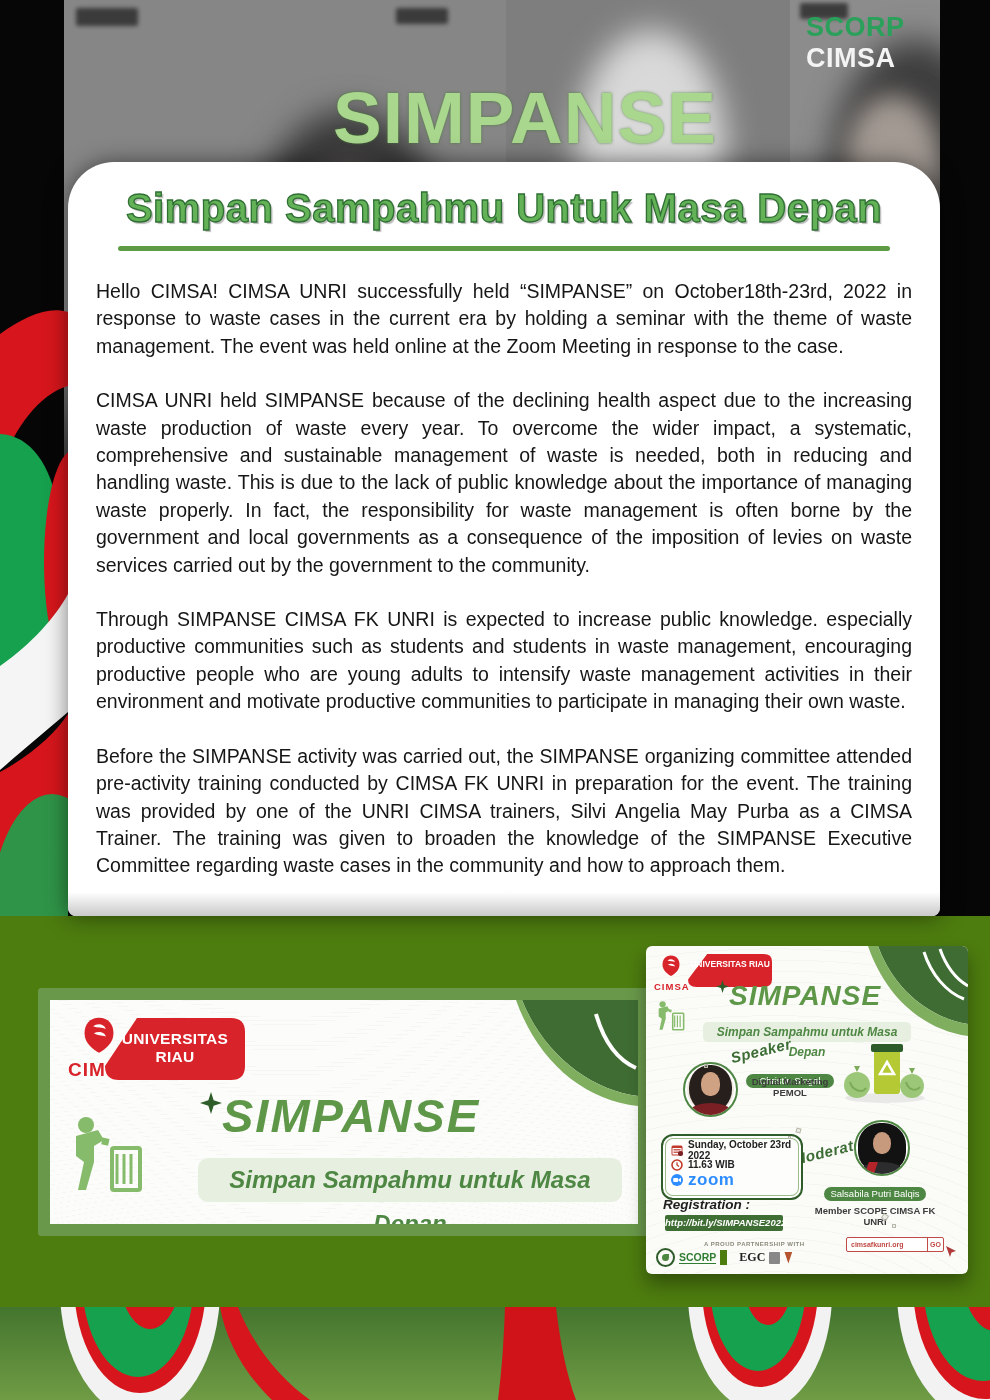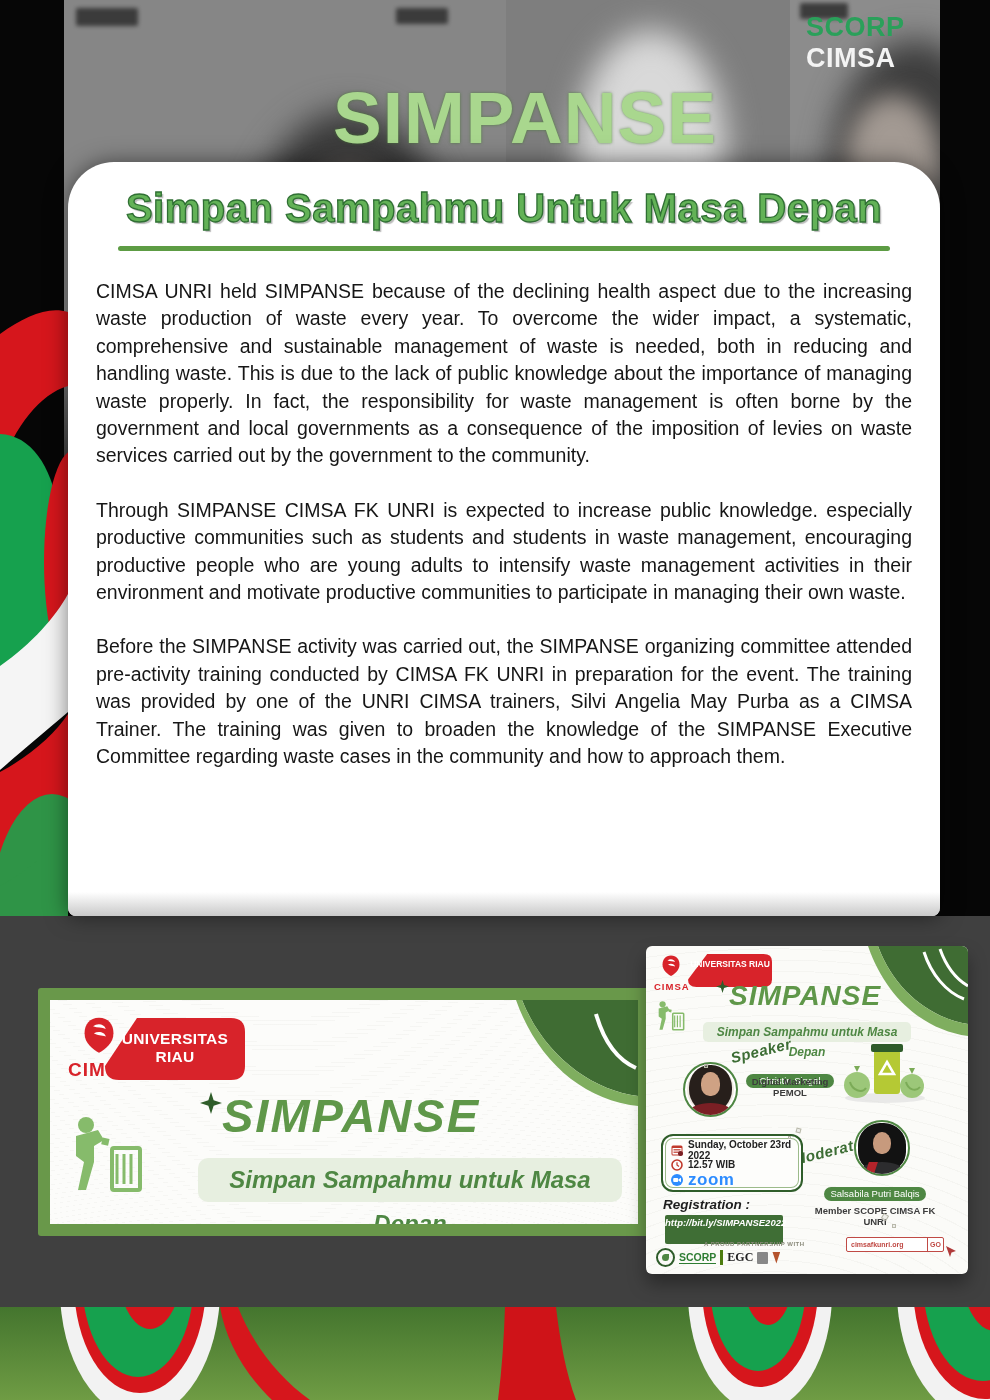--- a/index.html
+++ b/index.html
@@ -1,19 +1,19 @@
 <!DOCTYPE html>
 <html><head>
 <meta charset="utf-8">
 <style>
   * { margin:0; padding:0; box-sizing:border-box; }
   html,body { background:#222; }
   .page {
     position:relative; width:990px; height:1400px; margin:0 auto;
-    background:#404040; overflow:hidden;
+    background:#4d7c0f; overflow:hidden;
     font-family:"Liberation Sans", sans-serif;
   }
 
   
   .hero { position:absolute; left:0; top:0; width:990px; height:916px; background:#060606; overflow:hidden; }
   .tile { position:absolute; top:0; height:488px; overflow:hidden; }
   .tileA { left:64px; width:442px; background:#868686; }
   .tileB { left:506px; width:284px; background:#7e7e7e; }
   .tileC { left:790px; width:150px; background:#8c8c8c; }
   .blob { position:absolute; filter:blur(16px); border-radius:50%; }
@@ -123,38 +123,38 @@
   .nameBar { position:absolute; background:#4e8743; color:#fff; text-align:center;
     font-size:9.5px; border-radius:7px; }
   .spName { left:100px; top:128px; width:88px; height:14px; line-height:14px; }
   .modName { left:178px; top:241px; width:102px; height:14px; line-height:14px; }
   .roleTxt { position:absolute; font-size:9.5px; color:#3c3c3c; text-align:center; font-weight:bold; }
   .spRole { left:88px; top:130px; width:112px; }
   .modRole { left:160px; top:259px; width:138px;text-align:center; }
 
   .binIll { position:absolute; left:196px; top:92px; }
 
-  .dateBox { position:absolute; left:15px; top:188px; width:142px; height:58px;
+  .dateBox { position:absolute; left:15px; top:188px; width:142px; height:66px;
     border:2px solid #2f5d2a; border-radius:12px; box-shadow:inset 0 0 0 2px #fff, inset 0 0 0 3px #9cbb8a;
     padding:6px 0 0 8px; background:#fdfdfb; }
   .dateRow { display:flex; align-items:center; gap:5px; height:15px; }
   .dateRow .txt { font-size:10px; color:#222; font-weight:bold; }
   .miniIcon { width:12px; height:12px; flex:0 0 auto; }
   .zoomWord { font-size:17px; font-weight:bold; color:#2d8cff; letter-spacing:.5px; }
 
   .regLabel { position:absolute; left:17px; top:251px; font-size:13.5px; font-weight:bold; font-style:italic; color:#1d1d1d; }
-  .regUrl { position:absolute; left:19px; top:269px; width:118px; height:29px; background:#3f6e35;
+  .regUrl { position:absolute; left:19px; top:269px; width:118px; height:16px; background:#3f6e35;
     color:#fff; font-size:9.5px; font-weight:bold; font-style:italic; text-align:left; line-height:16px; border-radius:2px; }
 
   .partnerLabel { position:absolute; left:58px; top:295px; font-size:6px; letter-spacing:.5px; color:#8a8a7a; font-weight:bold; }
   .partnerRow { position:absolute; left:10px; top:302px; display:flex; align-items:center; gap:4px; }
   .scorpCircle { width:19px; height:19px; border-radius:50%; border:2px solid #2e5b2a; position:relative; }
   .scorpCircle::after { content:""; position:absolute; left:4px; top:4px; width:7px; height:7px; background:#4e8743; border-radius:50% 0 50% 50%; }
   .scorpTxt { font-size:10.5px; font-weight:bold; color:#2e7d32; border-bottom:1px solid #2e7d32; }
-  .egcTxt { font-family:"Liberation Serif", serif; font-size:12px; font-weight:bold; color:#222; border-left:3px solid #4d7c0f; padding-left:4px; }
+  .egcTxt { font-family:"Liberation Serif", serif; font-size:12px; font-weight:bold; color:#222; border-left:7px solid #4d7c0f; padding-left:12px; }
   .glyphBox { width:11px; height:12px; background:#888; border-radius:1px; }
   .glyphCone { width:8px; height:12px; background:#b5542e; clip-path:polygon(0 0,100% 0,50% 100%); }
 
   .siteBox { position:absolute; left:200px; top:291px; width:98px; height:15px;
     border:1px solid #c04a45; border-radius:2px; display:flex; align-items:center; background:#fff; }
   .siteTxt { flex:1; font-size:7px; color:#c04a45; font-weight:bold; padding-left:4px; }
   .goBox { width:16px; height:100%; border-left:1px solid #c04a45; font-size:7px; font-weight:bold;
     color:#c04a45; text-align:center; line-height:13px; }
   .cursorSvg { position:absolute; left:299px; top:299px; }
 
@@ -201,20 +201,21 @@
     <path d="M74 160 C60 210 62 310 74 372 Z" fill="#d6161c"></path>
     <path d="M0 372 C32 350 56 322 68 300 L68 418 C42 440 16 462 0 476 Z" fill="#f5f5f5"></path>
     <path d="M0 478 C30 462 55 440 68 420 L68 530 C46 556 20 578 0 590 Z" fill="#d6161c"></path>
     <ellipse cx="52" cy="640" rx="64" ry="140" fill="#2f9447"></ellipse>
     <path d="M0 592 C22 580 40 566 52 550 L52 622 L0 622 Z" fill="#2f9447"></path>
   </svg>
 
   <div class="card">
     <div class="cardHeading">Simpan Sampahmu Untuk Masa Depan</div>
     <div class="divider"></div>
+    <p class="para">Hello CIMSA! CIMSA UNRI successfully held “SIMPANSE” on October18th-23rd, 2022 in response to waste cases in the current era by holding a seminar with the theme of waste management. The event was held online at the Zoom Meeting in response to the case.</p>
     <p class="para">CIMSA UNRI held SIMPANSE because of the declining health aspect due to the increasing waste production of waste every year. To overcome the wider impact, a systematic, comprehensive and sustainable management of waste is needed, both in reducing and handling waste. This is due to the lack of public knowledge about the importance of managing waste properly. In fact, the responsibility for waste management is often borne by the government and local governments as a consequence of the imposition of levies on waste services carried out by the government to the community.</p>
     <p class="para">Through SIMPANSE CIMSA FK UNRI is expected to increase public knowledge. especially productive communities such as students and students in waste management, encouraging productive people who are young adults to intensify waste management activities in their environment and motivate productive communities to participate in managing their own waste.</p>
     <p class="para">Before the SIMPANSE activity was carried out, the SIMPANSE organizing committee attended pre-activity training conducted by CIMSA FK UNRI in preparation for the event. The training was provided by one of the UNRI CIMSA trainers, Silvi Angelia May Purba as a CIMSA Trainer. The training was given to broaden the knowledge of the SIMPANSE Executive Committee regarding waste cases in the community and how to approach them.</p>
   </div>
 
   <div class="banner">
     <div class="bannerInner">
       <div class="waveTex"></div>
 
       <div class="cimsaLogo bCimsa">
@@ -342,21 +343,21 @@
           <path d="M2.5 5.5 H9.5 M2.5 7 H9.5 M2.5 8.5 H9.5" stroke="#c0392b" stroke-width=".8"></path>
           <circle cx="9.5" cy="9.5" r="2.5" fill="#7a1f24"></circle>
         </svg>
         <span class="txt">Sunday, October 23rd 2022</span>
       </div>
       <div class="dateRow">
         <svg class="miniIcon" viewBox="0 0 12 12">
           <circle cx="6" cy="6" r="5" fill="none" stroke="#c0392b" stroke-width="1.6"></circle>
           <path d="M6 3.2 V6 L8 7.5" stroke="#c0392b" stroke-width="1.2" fill="none"></path>
         </svg>
-        <span class="txt">12.57 WIB</span>
+        <span class="txt">11.63 WIB</span>
       </div>
       <div class="dateRow">
         <svg class="miniIcon" viewBox="0 0 12 12">
           <circle cx="6" cy="6" r="6" fill="#2d8cff"></circle>
           <rect x="2.2" y="4" width="5" height="4" rx="1" fill="#fff"></rect>
           <path d="M7.6 5.2 L10 3.8 V8.2 L7.6 6.8 Z" fill="#fff"></path>
         </svg>
         <span class="zoomWord">zoom</span>
       </div>
     </div>

